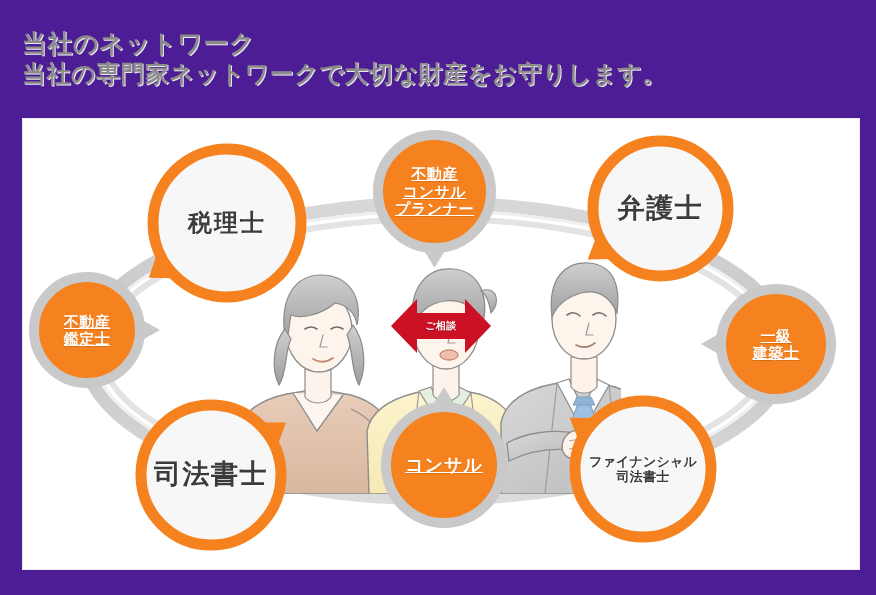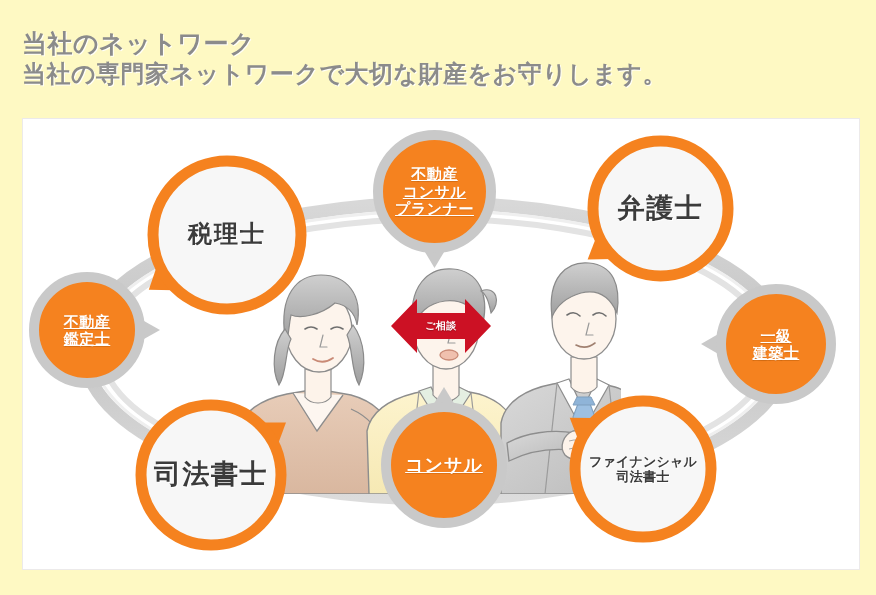--- a/index.html
+++ b/index.html
@@ -9,21 +9,21 @@
     background: #ffffff;
   }
   body {
     font-family: "Liberation Sans", "DejaVu Sans", sans-serif;
   }
   #page {
     position: relative;
     width: 876px;
     height: 595px;
     overflow: hidden;
-    background: #fef9c3;
+    background: #4c1d95;
   }
 
   
   .header {
     position: absolute;
     left: 22px;
     top: 28px;
     width: 840px;
     z-index: 40;
   }
@@ -280,21 +280,21 @@
     </div>
 
     <div class="consult-arrow">
       <svg width="100" height="58" viewBox="0 0 100 58">
         <path d="M0 29 L26 2 L26 16 L74 16 L74 2 L100 29 L74 56 L74 42 L26 42 L26 56 Z" fill="#CC1124"></path>
       </svg>
       <div class="consult-label">ご相談</div>
     </div>
 
     <div id="nodes-layer">
-        <div class="node outline" style="left: 108px; top: 20px; width: 192px; height: 192px; z-index: 6; font-family: Liberation Serif, serif;">
+        <div class="node outline" style="left: 108px; top: 8px; width: 192px; height: 192px; z-index: 6;">
           <svg class="node-svg" width="192" height="192" viewBox="0 0 192 192">
             <path d="M43.1 151.3 L17.8 150.8 L26.0 126.8 Z" fill="#F5821F"></path>
             <circle cx="96" cy="96" r="74" fill="#F7F7F7" stroke="#F5821F" stroke-width="11"></circle>
           </svg>
           <div class="node-text t-lg">
             <span class="ln">税理士</span>
           </div>
         </div>
         <div class="node filled" style="left: 333px; top: -6px; width: 157px; height: 157px; z-index: 7;">
           <svg class="node-svg" width="157" height="157" viewBox="0 0 157 157">

